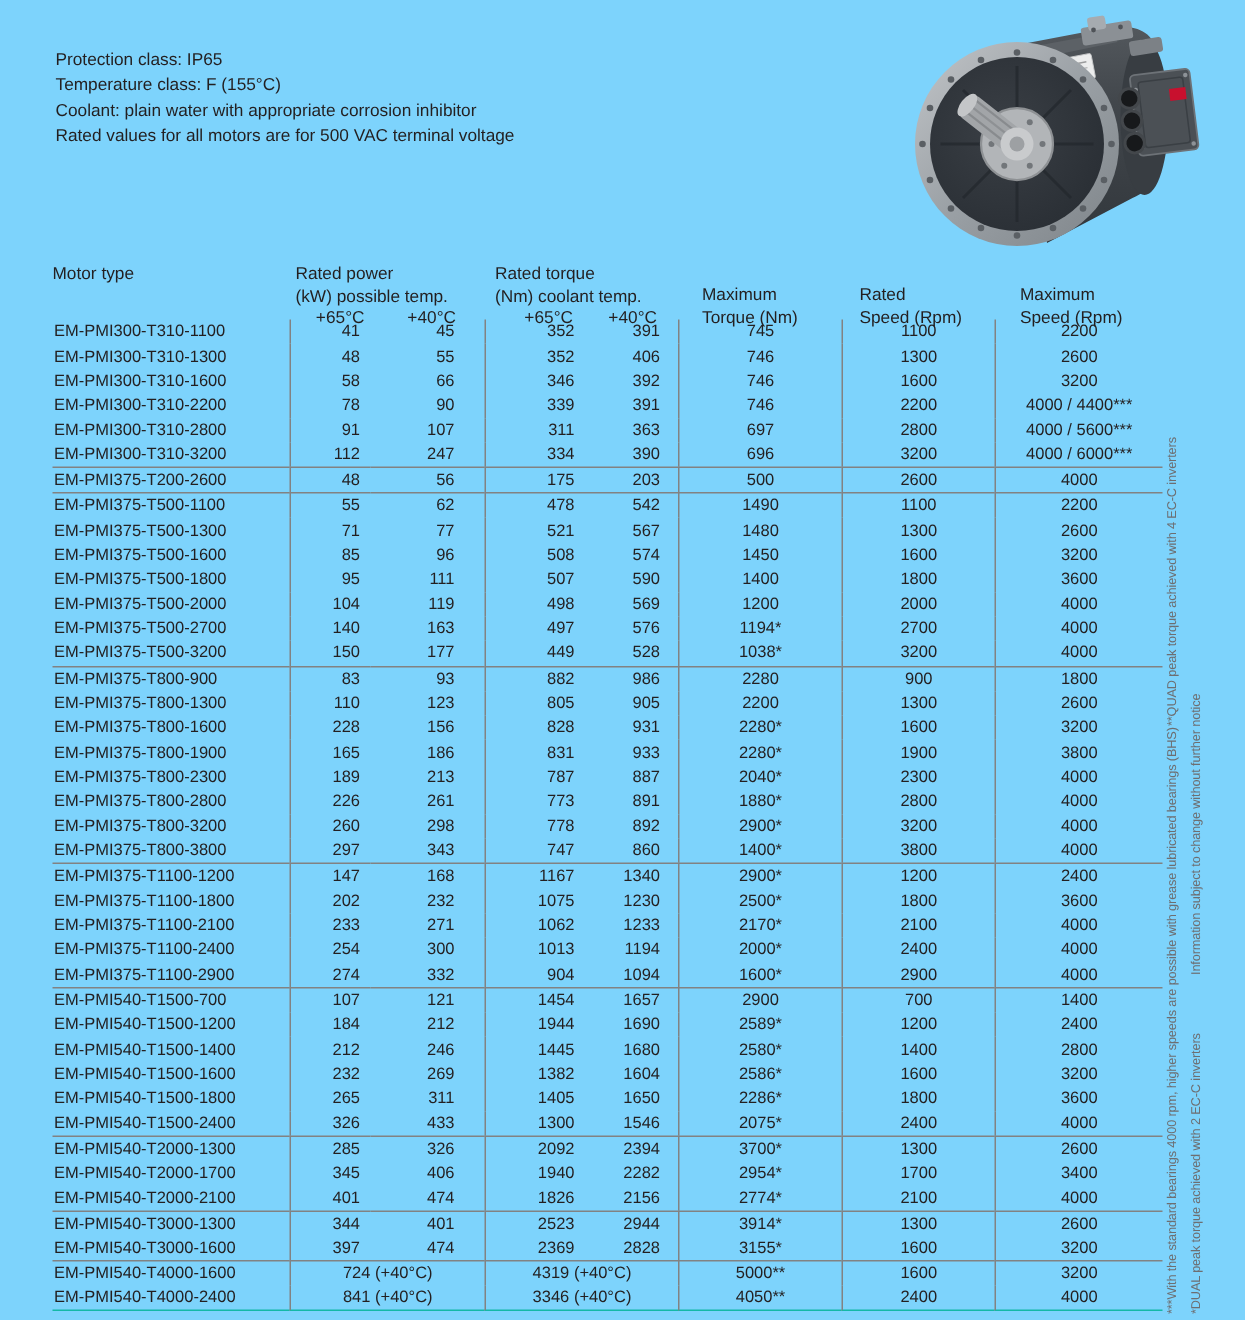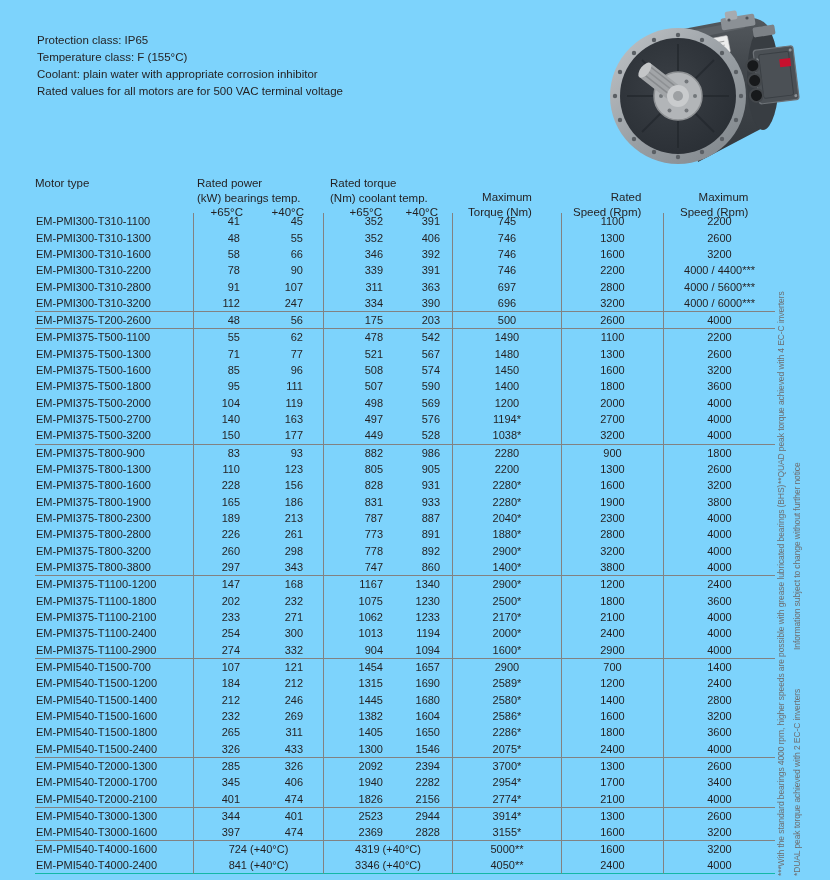--- a/index.html
+++ b/index.html
@@ -7,21 +7,21 @@
   body { font-family: "Liberation Sans", "DejaVu Sans", sans-serif; color: #231f20; }
   .page { position: relative; width: 830px; height: 880px; background: #7dd3fc; overflow: hidden; }
 
   
   .info { position: absolute; left: 37px; top: 32px; font-size: 11.5px; line-height: 17px; }
 
   
   .motor-photo { position: absolute; left: 603px; top: 8px; width: 200px; height: 164px; }
 
   
-  .hdr { position: absolute; font-size: 11.5px; line-height: 15px; white-space: nowrap; text-align: right; }
+  .hdr { position: absolute; font-size: 11.5px; line-height: 15px; white-space: nowrap; }
   .hdr.right { text-align: right; }
   .h-motor-type   { left: 35px;  top: 176px; }
   .h-power-title  { left: 197px; top: 176px; }
   .h-power-sub    { left: 197px; top: 191px; }
   .h-torque-title { left: 330px; top: 176px; }
   .h-torque-sub   { left: 330px; top: 191px; }
   .h-t65p { left: 193px; top: 205px; width: 50px; }
   .h-t40p { left: 248px; top: 205px; width: 56px; }
   .h-t65t { left: 325px; top: 205px; width: 57px; }
   .h-t40t { left: 385px; top: 205px; width: 53px; }
@@ -170,21 +170,21 @@
         <ellipse cx="33" cy="88" rx="4.5" ry="9" fill="#c4c6c8"></ellipse>
       </g>
       <circle cx="75" cy="88" r="11" fill="#c9cbcd"></circle>
       <circle cx="75" cy="88" r="5" fill="#9da0a3"></circle>
     </g>
   </svg>
 
   <div>
     <div class="hdr h-motor-type">Motor type</div>
     <div class="hdr h-power-title">Rated power</div>
-    <div class="hdr h-power-sub">(kW) bearings temp.</div>
+    <div class="hdr h-power-sub">(kW) possible temp.</div>
     <div class="hdr h-torque-title">Rated torque</div>
     <div class="hdr h-torque-sub">(Nm) coolant temp.</div>
     <div class="hdr right h-t65p">+65°C</div>
     <div class="hdr right h-t40p">+40°C</div>
     <div class="hdr right h-t65t">+65°C</div>
     <div class="hdr right h-t40t">+40°C</div>
     <div class="hdr h-maxtorque">
       <div>Maximum</div>
       <div>Torque (Nm)</div>
     </div>
@@ -487,21 +487,21 @@
           <td class="c4 vline">1454</td>
           <td class="c5">1657</td>
           <td class="c6 vline">2900</td>
           <td class="c7 vline">700</td>
           <td class="c8 vline">1400</td>
         </tr>
         <tr>
           <td class="c1">EM-PMI540-T1500-1200</td>
           <td class="c2 vline">184</td>
           <td class="c3">212</td>
-          <td class="c4 vline">1315</td>
+          <td class="c4 vline">1944</td>
           <td class="c5">1690</td>
           <td class="c6 vline">2589*</td>
           <td class="c7 vline">1200</td>
           <td class="c8 vline">2400</td>
         </tr>
         <tr>
           <td class="c1">EM-PMI540-T1500-1400</td>
           <td class="c2 vline">212</td>
           <td class="c3">246</td>
           <td class="c4 vline">1445</td>

